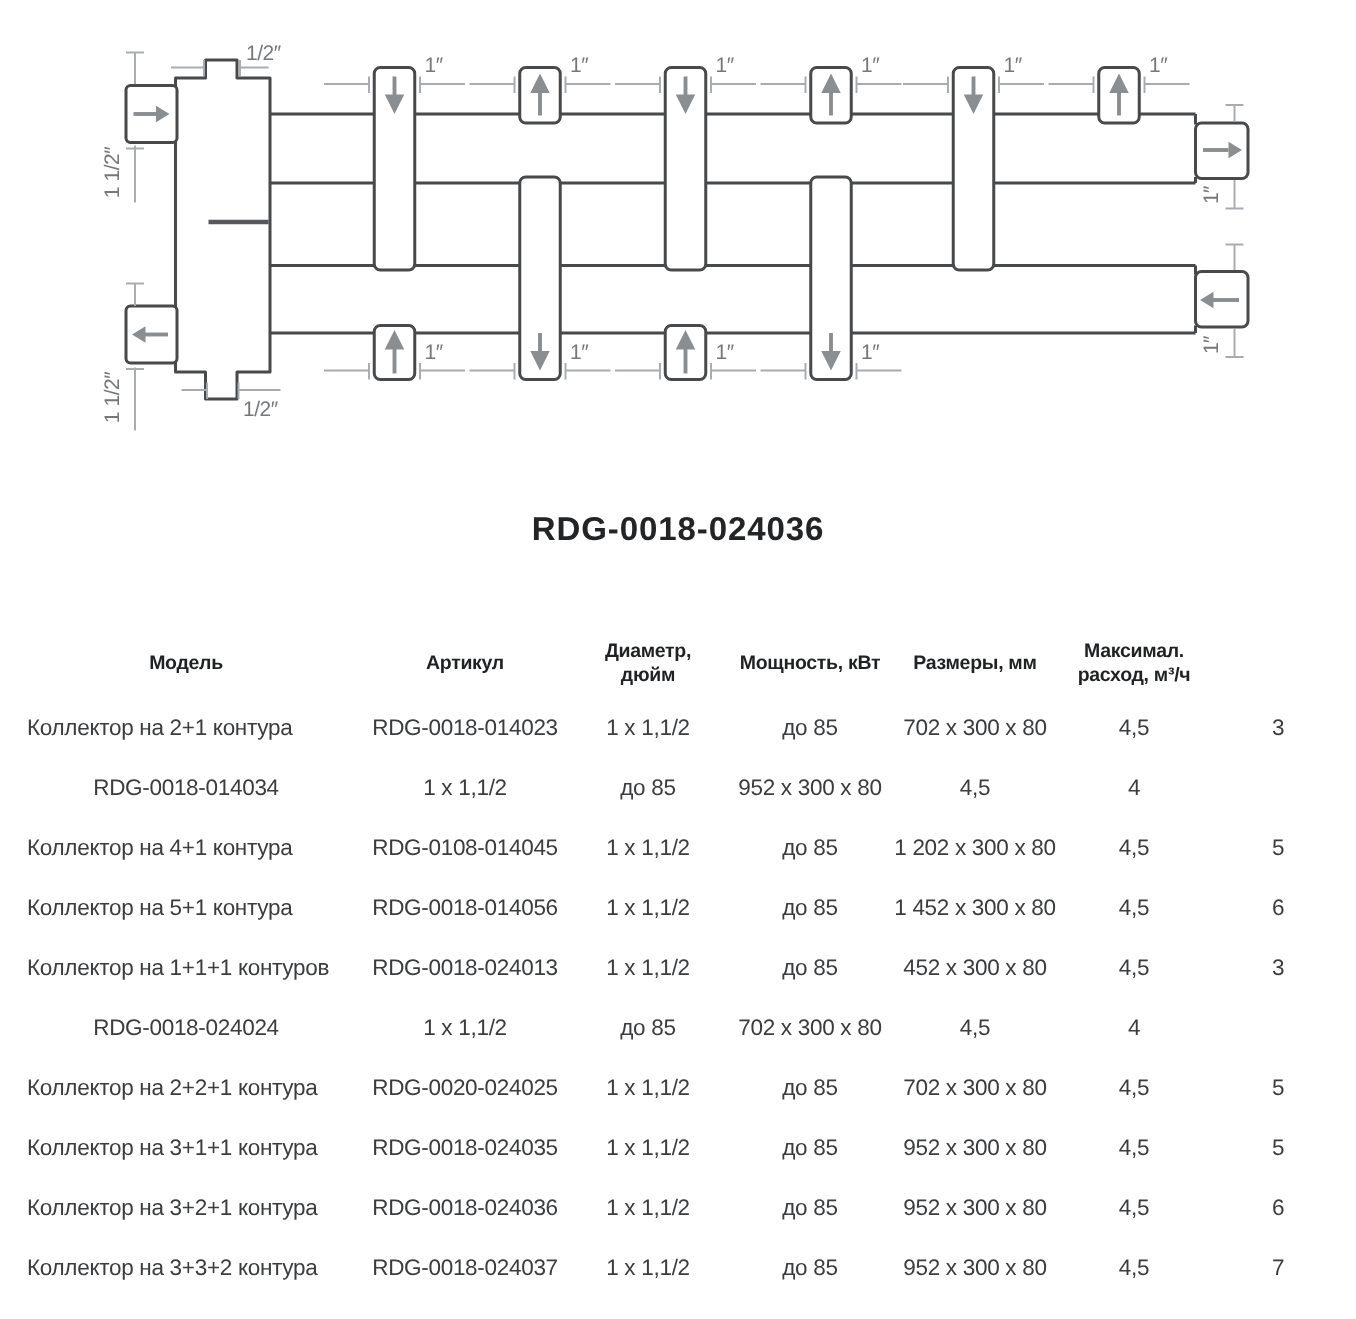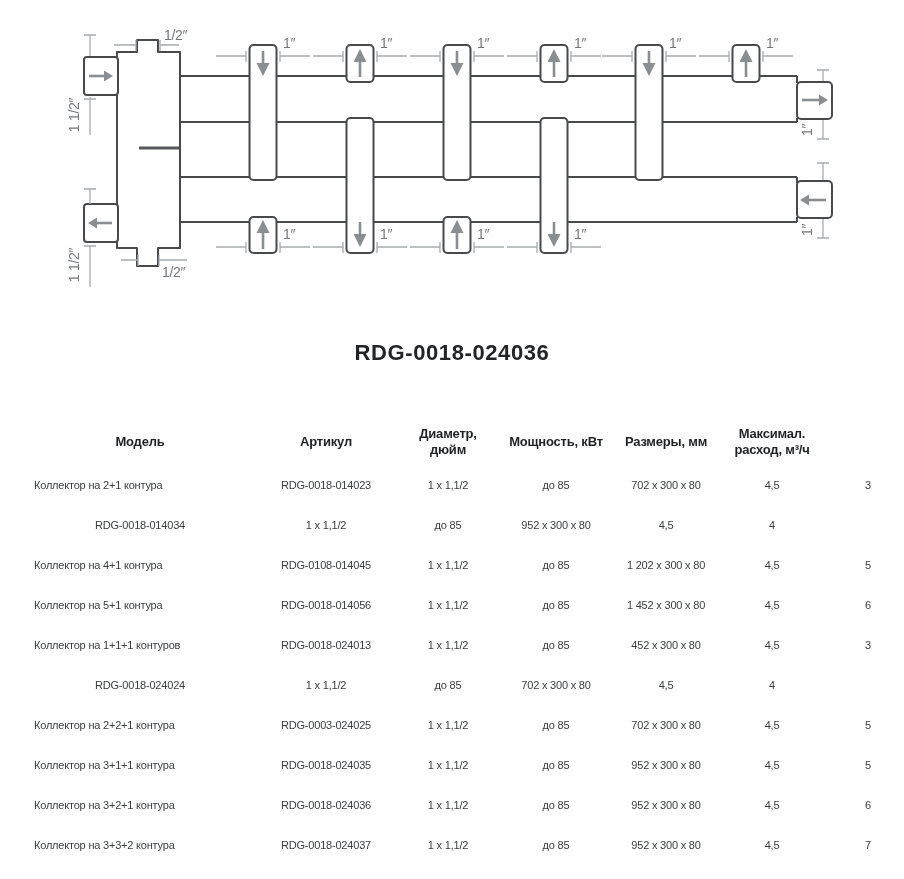--- a/index.html
+++ b/index.html
@@ -11,25 +11,25 @@
   .block{fill:#ffffff;stroke:#47494b;stroke-width:2;stroke-linejoin:round;}
   .baffle{stroke:#55575a;stroke-width:3;}
   .arrow-shaft{stroke:#8b8e91;stroke-width:2.6;fill:none;}
   .arrow-head{fill:#8b8e91;stroke:none;}
   .dim{stroke:#a8acb0;stroke-width:1.3;fill:none;}
   .dim-text{fill:#75787b;font-size:14px;letter-spacing:-0.3px;}
   
   .model-title{position:absolute;top:340px;left:0;width:904px;text-align:center;
                font-size:22px;font-weight:bold;letter-spacing:0.6px;color:#232426;}
   
-  .spec-table{position:absolute;top:418px;left:16px;width:788px;}
+  .spec-table{position:absolute;top:418px;left:0;width:788px;}
   .t-head,.t-row{display:grid;grid-template-columns:248px 124px 120px 96px 124px 88px 104px;
                  align-items:center;}
   .t-head{height:48px;font-weight:bold;font-size:13px;color:#1f2123;letter-spacing:-0.2px;}
-  .t-row{height:40px;font-size:11px;color:#3a3c3e;letter-spacing:-0.2px;}
+  .t-row{height:40px;font-size:15px;color:#3a3c3e;letter-spacing:-0.2px;}
   .cell{text-align:center;white-space:pre-line;line-height:1.2;}
   .cell.model{text-align:left;padding-left:18px;}
 </style>
 </head>
 <body>
 
 <div class="stage">
 
   <svg class="diagram" width="904" height="320" viewBox="0 0 904 320" xmlns="http://www.w3.org/2000/svg">
 
@@ -230,21 +230,21 @@
     <div class="t-row">
       <div class="cell">RDG-0018-024024</div>
       <div class="cell">1 x 1,1/2</div>
       <div class="cell">до 85</div>
       <div class="cell">702 x 300 x 80</div>
       <div class="cell">4,5</div>
       <div class="cell">4</div>
     </div>
     <div class="t-row">
       <div class="cell model">Коллектор на 2+2+1 контура</div>
-      <div class="cell">RDG-0003-024025</div>
+      <div class="cell">RDG-0020-024025</div>
       <div class="cell">1 x 1,1/2</div>
       <div class="cell">до 85</div>
       <div class="cell">702 x 300 x 80</div>
       <div class="cell">4,5</div>
       <div class="cell">5</div>
     </div>
     <div class="t-row">
       <div class="cell model">Коллектор на 3+1+1 контура</div>
       <div class="cell">RDG-0018-024035</div>
       <div class="cell">1 x 1,1/2</div>

